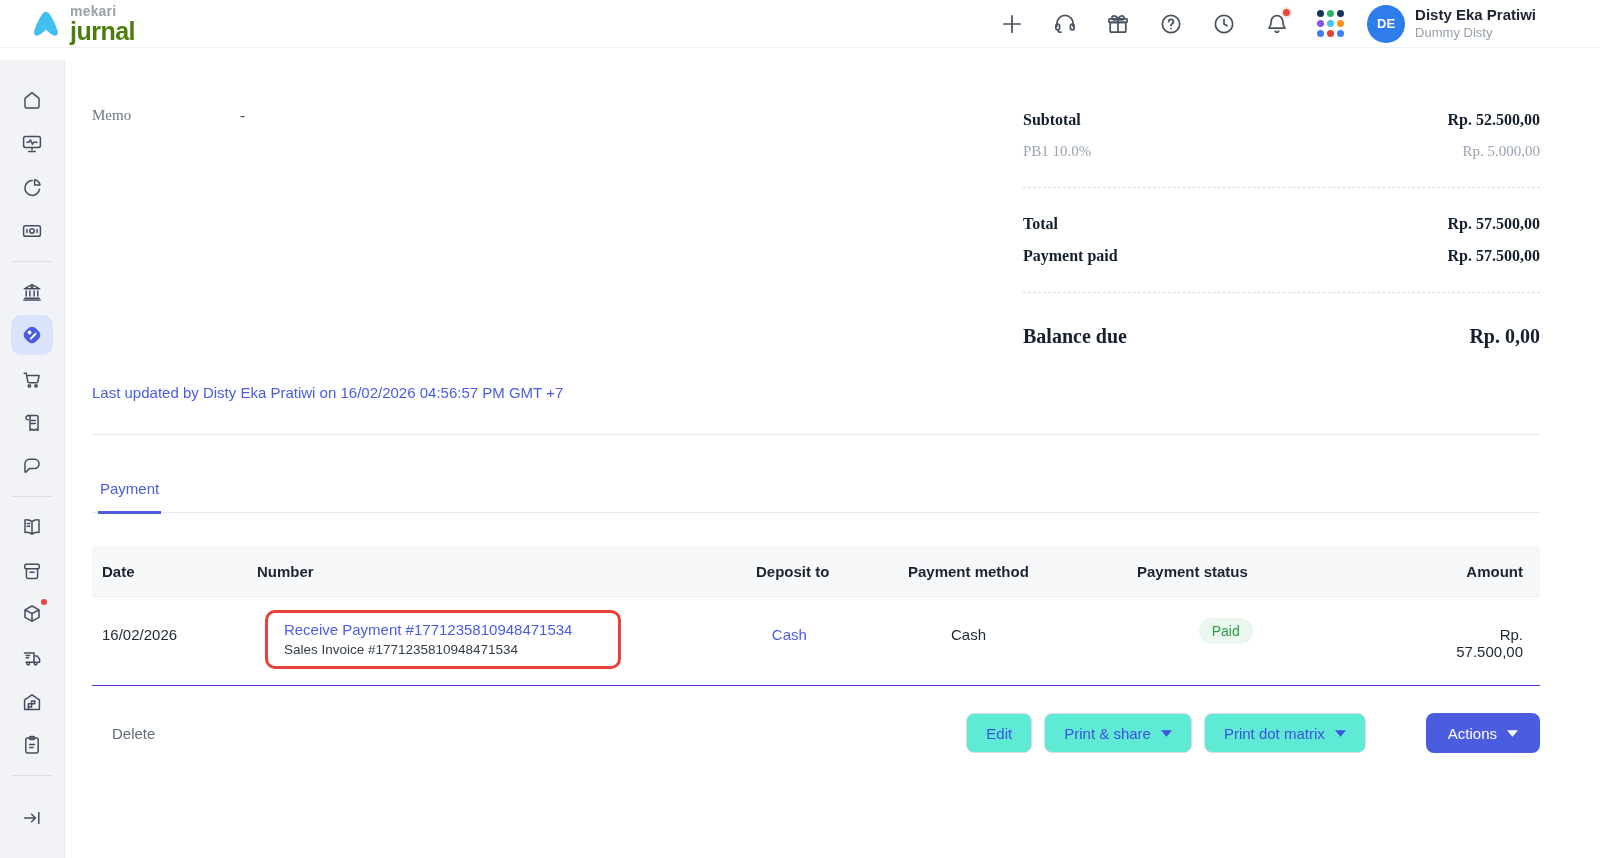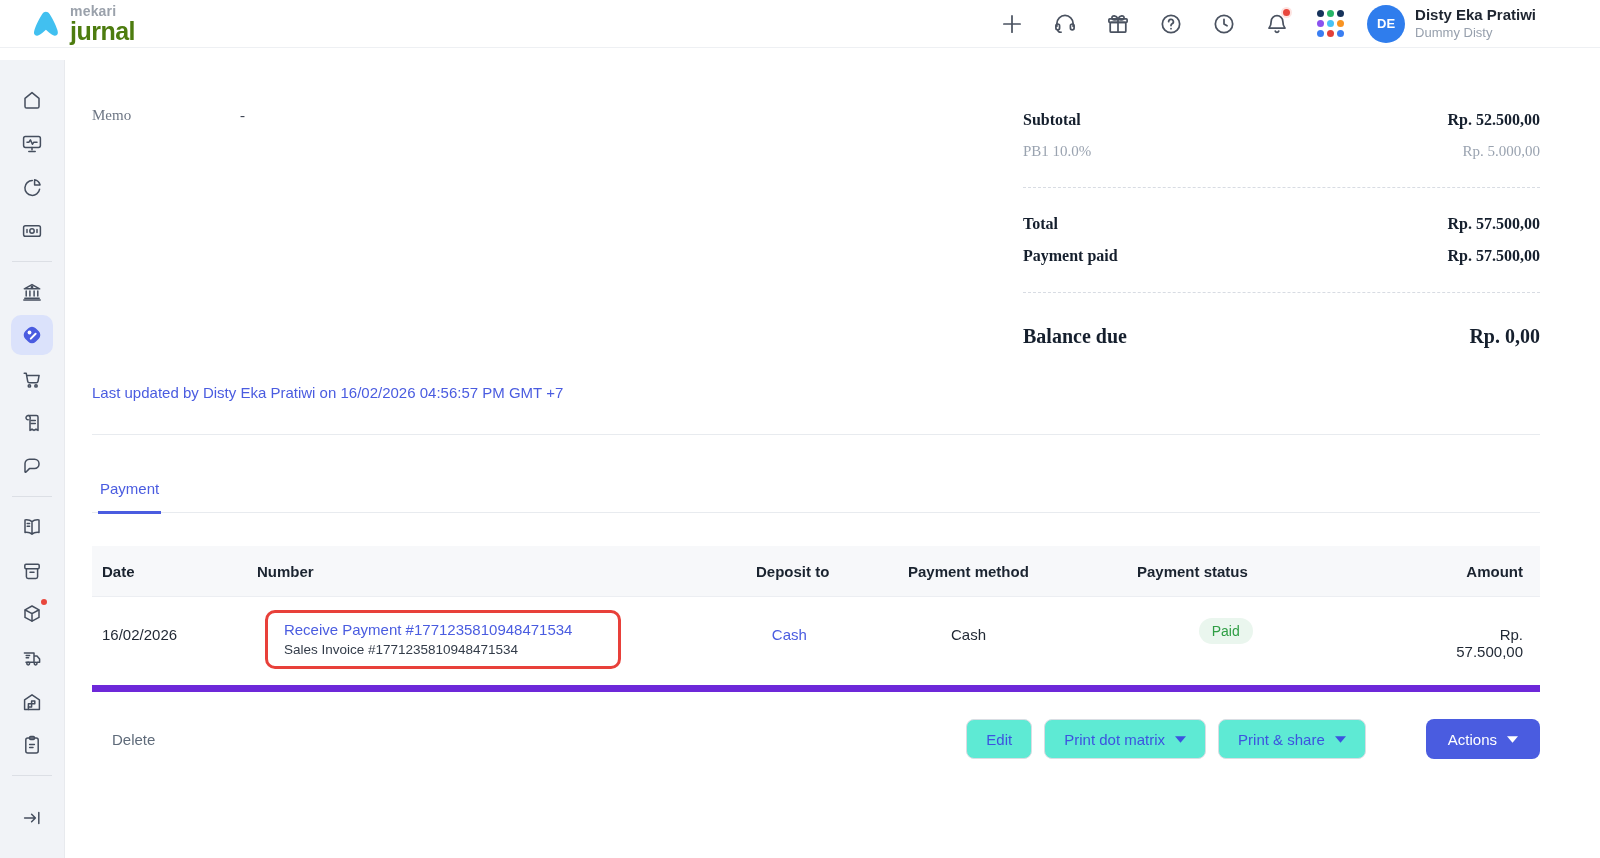--- a/index.html
+++ b/index.html
@@ -60,21 +60,21 @@
   .section-divider { border-top:1px solid #e8ebef; margin-top:32px; }
 
   .tabs-bar { margin-top:37px; border-bottom:1px solid #e8ebef; }
   .tab { display:inline-block; margin-left:6px; padding:8px 2px 14px; font-size:15px; color:#4a5ce0;
     border-bottom:3px solid #4a5ce0; margin-bottom:-2px; cursor:pointer; }
 
   
   .table { margin-top:33px; }
   .thead { display:flex; background:#f7f8fa; height:50px; align-items:center;
     font-size:15px; font-weight:700; color:#1b2430; }
-  .trow { display:flex; border-top:1px solid #eceef2; border-bottom:7px solid #6d28d9;
+  .trow { display:flex; border-top:1px solid #eceef2; border-bottom:1px solid #6d28d9;
     padding:12px 0 16px; font-size:15px;gap:44px; }
   .col-date   { width:165px; padding-left:10px; }
   .col-number { width:499px; }
   .col-deposit{ width:152px; }
   .col-method { width:229px; }
   .col-status { width:240px; }
   .col-amount { flex:1; text-align:right; padding-right:17px; }
   .cell { padding-top:17px; color:#1f2733; }
   .cell-number { padding-top:0; }
   .num-box { display:inline-block; border:3px solid #e8403a; border-radius:10px; padding:8px 16px 9px;
@@ -360,27 +360,27 @@
     </div>
   </div>
 
   <div class="footer">
     <button class="delete-btn">Delete</button>
     <div class="btn-group">
       <button class="btn">
         <span>Edit</span>
       </button>
       <button class="btn">
-        <span>Print dot matrix</span>
+        <span>Print &amp; share</span>
         <svg class="caret" viewBox="0 0 10 6">
             <polygon points="0,0 10,0 5,6"></polygon>
           </svg>
       </button>
       <button class="btn">
-        <span>Print &amp; share</span>
+        <span>Print dot matrix</span>
         <svg class="caret" viewBox="0 0 10 6">
             <polygon points="0,0 10,0 5,6"></polygon>
           </svg>
       </button>
       <button class="btn btn-primary" style="background: rgb(74, 92, 224);">
         <span>Actions</span>
         <svg class="caret" viewBox="0 0 10 6">
             <polygon points="0,0 10,0 5,6"></polygon>
           </svg>
       </button>

